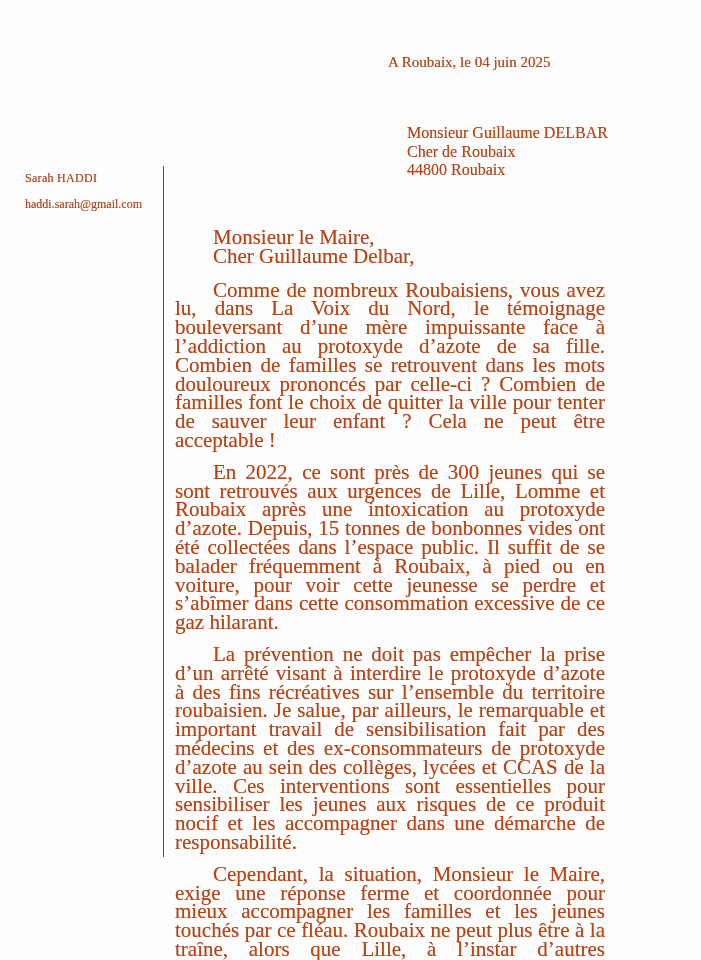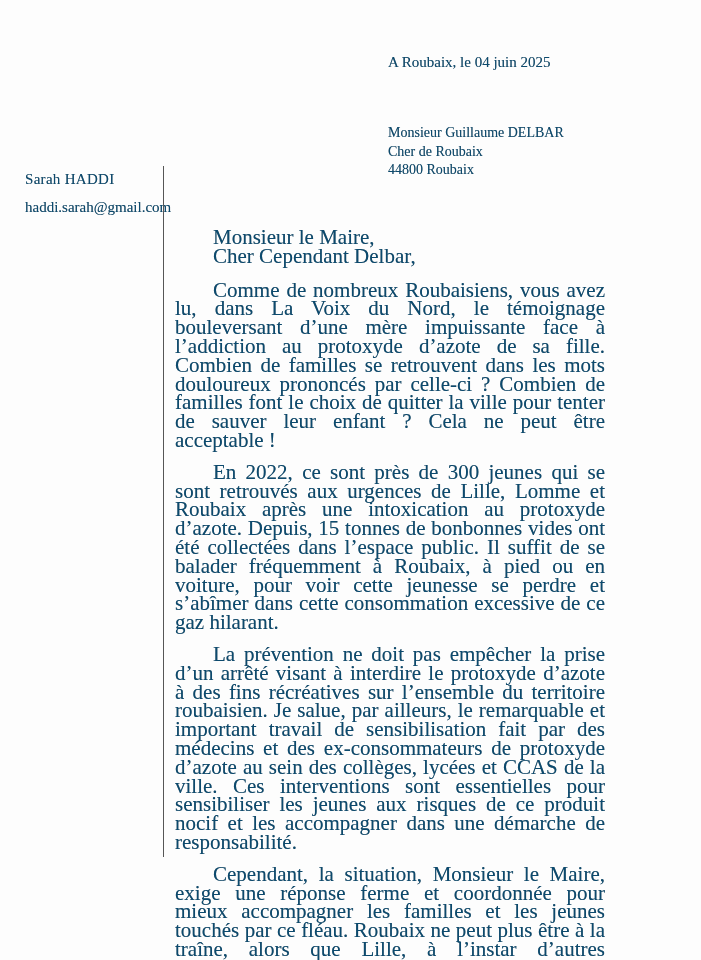--- a/index.html
+++ b/index.html
@@ -7,56 +7,56 @@
     padding: 0;
     background: #ffffff;
   }
   .page {
     position: relative;
     width: 701px;
     height: 960px;
     background: #fdfdfd;
     overflow: hidden;
     font-family: "Liberation Serif", "DejaVu Serif", serif;
-    color: #0c4a6e;
+    color: #c2410c;
   }
   
   .page * {
     text-shadow: 0 0 0.45px rgba(90,90,90,0.55);
   }
 
   .date-line {
     position: absolute;
     left: 388px;
     top: 54px;
     font-size: 15px;
     white-space: nowrap;
   }
 
   .recipient {
     position: absolute;
-    left: 388px;
+    left: 407px;
     top: 124px;
-    font-size: 14px;
+    font-size: 16px;
     line-height: 18.7px;
   }
 
   .sender {
     position: absolute;
     left: 25px;
     top: 171px;
     width: 135px;
   }
   .sender-name {
-    font-size: 15px;
+    font-size: 12px;
     letter-spacing: 0.3px;
     margin-bottom: 11px;
   }
   .sender-email {
-    font-size: 15px;
+    font-size: 12px;
   }
 
   .vline {
     position: absolute;
     left: 163px;
     top: 166px;
     width: 1px;
     height: 691px;
     background: #565656;
   }
@@ -102,21 +102,21 @@
   <div class="recipient">
     <div>Monsieur Guillaume DELBAR</div>
     <div>Cher de Roubaix</div>
     <div>44800 Roubaix</div>
   </div>
 
   <div class="letter-body">
 
     <div class="salutation-block">
       <p>Monsieur le Maire,</p>
-      <p>Cher Cependant Delbar,</p>
+      <p>Cher Guillaume Delbar,</p>
     </div>
 
 
     <p class="para">Comme de nombreux Roubaisiens, vous avez lu, dans La Voix du Nord, le témoignage bouleversant d’une mère impuissante face à l’addiction au protoxyde d’azote de sa fille. Combien de familles se retrouvent dans les mots douloureux prononcés par celle-ci ? Combien de familles font le choix de quitter la ville pour tenter de sauver leur enfant ? Cela ne peut être acceptable !</p>
 
     <p class="para">En 2022, ce sont près de 300 jeunes qui se sont retrouvés aux urgences de Lille, Lomme et Roubaix après une intoxication au protoxyde d’azote. Depuis, 15 tonnes de bonbonnes vides ont été collectées dans l’espace public. Il suffit de se balader fréquemment à Roubaix, à pied ou en voiture, pour voir cette jeunesse se perdre et s’abîmer dans cette consommation excessive de ce gaz hilarant.</p>
 
     <p class="para">La prévention ne doit pas empêcher la prise d’un arrêté visant à interdire le protoxyde d’azote à des fins récréatives sur l’ensemble du territoire roubaisien. Je salue, par ailleurs, le remarquable et important travail de sensibilisation fait par des médecins et des ex-consommateurs de protoxyde d’azote au sein des collèges, lycées et CCAS de la ville. Ces interventions sont essentielles pour sensibiliser les jeunes aux risques de ce produit nocif et les accompagner dans une démarche de responsabilité.</p>
 
     <p class="para">Cependant, la situation, Monsieur le Maire, exige une réponse ferme et coordonnée pour mieux accompagner les familles et les jeunes touchés par ce fléau. Roubaix ne peut plus être à la traîne, alors que Lille, à l’instar d’autres communes conscientes de l’ampleur du phénomène, a pris récemment un arrêté pour interdire l’usage du protoxyde d’azote dans l’espace public.</p>

